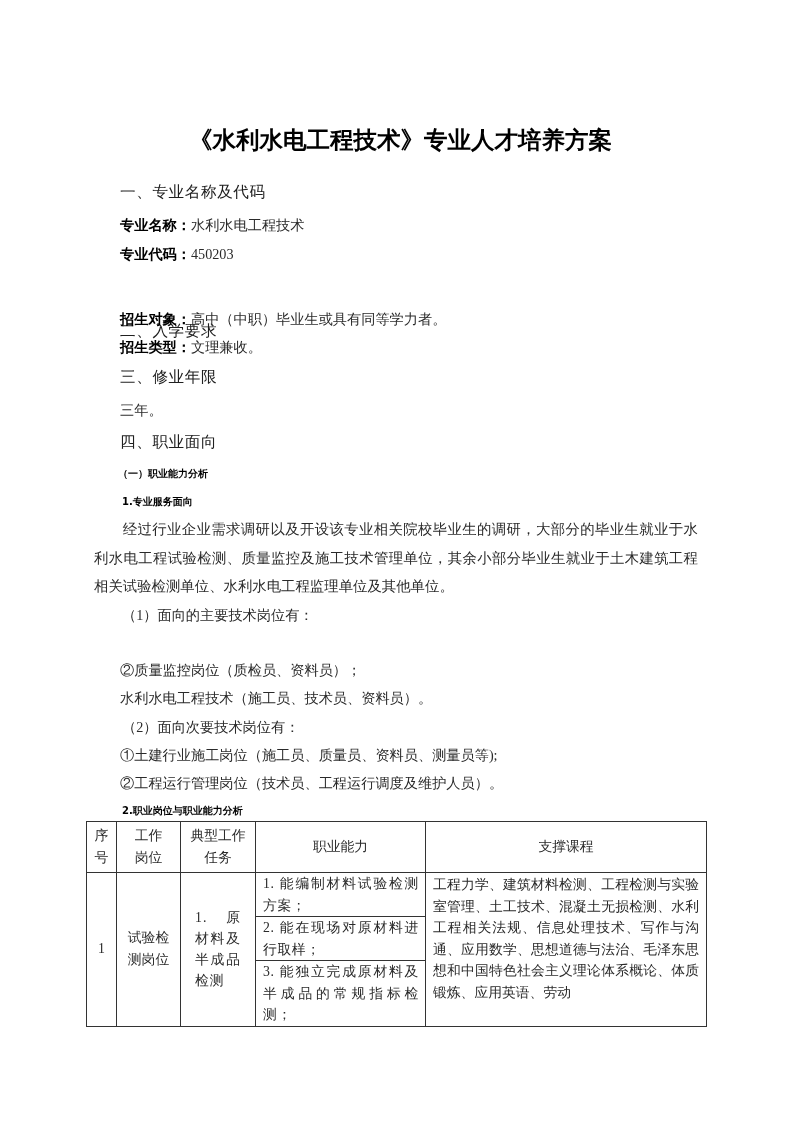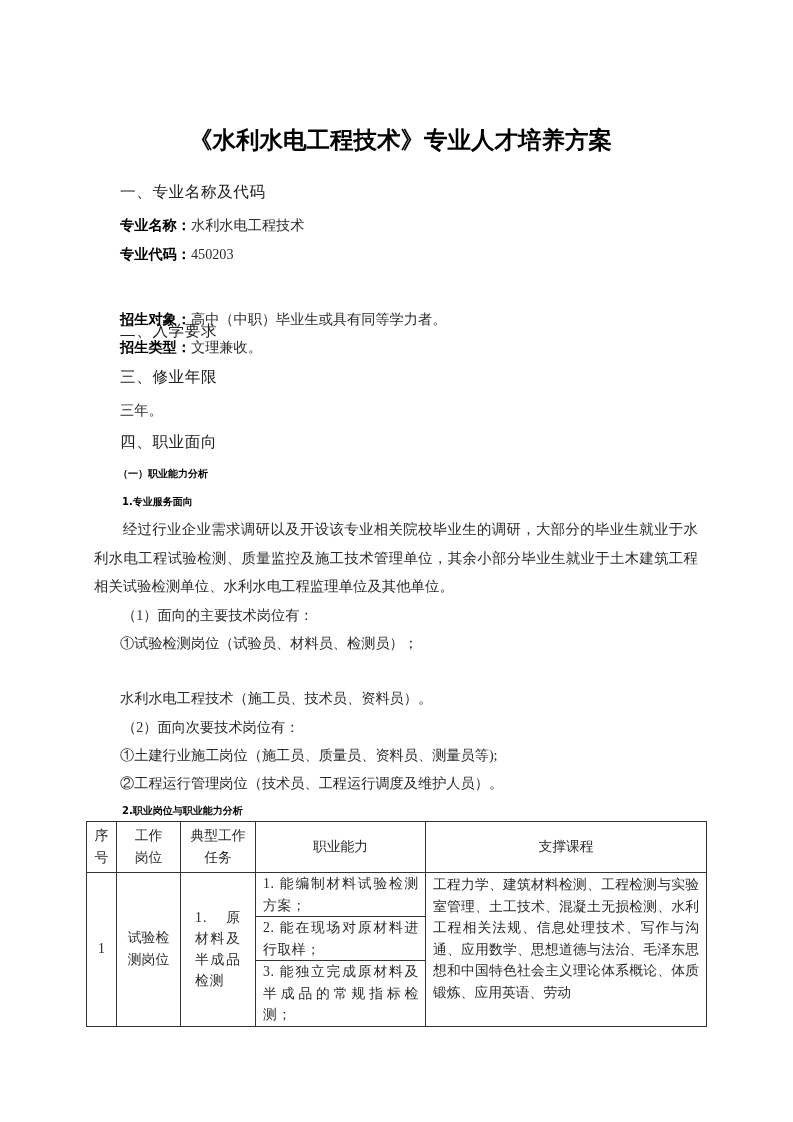--- a/index.html
+++ b/index.html
@@ -114,21 +114,21 @@
   <div class="abs h1" style="top:366px;">三、修业年限</div>
   <div class="abs line" style="top:400px;">三年。</div>
 
   <div class="abs h1" style="top:431px;">四、职业面向</div>
   <div class="abs bold-line" style="top:464px; left:118px;">（一）职业能力分析</div>
   <div class="abs bold-line" style="top:492px;">1.专业服务面向</div>
 
   <div class="para">经过行业企业需求调研以及开设该专业相关院校毕业生的调研，大部分的毕业生就业于水利水电工程试验检测、质量监控及施工技术管理单位，其余小部分毕业生就业于土木建筑工程相关试验检测单位、水利水电工程监理单位及其他单位。</div>
 
   <div class="abs line" style="top:605px; left:122px;">（1）面向的主要技术岗位有：</div>
-  <div class="abs line" style="top:633px;">①试验检测岗位（试验员、材料员、检测员）；</div>
+  <div class="abs line" style="top:660px;">②质量监控岗位（质检员、资料员）；</div>
   <div class="abs line" style="top:688px;">水利水电工程技术（施工员、技术员、资料员）。</div>
 
   <div class="abs line" style="top:717px; left:122px;">（2）面向次要技术岗位有：</div>
   <div class="abs line" style="top:745px;">①土建行业施工岗位（施工员、质量员、资料员、测量员等);</div>
   <div class="abs line" style="top:773px;">②工程运行管理岗位（技术员、工程运行调度及维护人员）。</div>
 
   <div class="abs bold-line" style="top:801px;">2.职业岗位与职业能力分析</div>
 
   <table class="grid">
     <colgroup>

